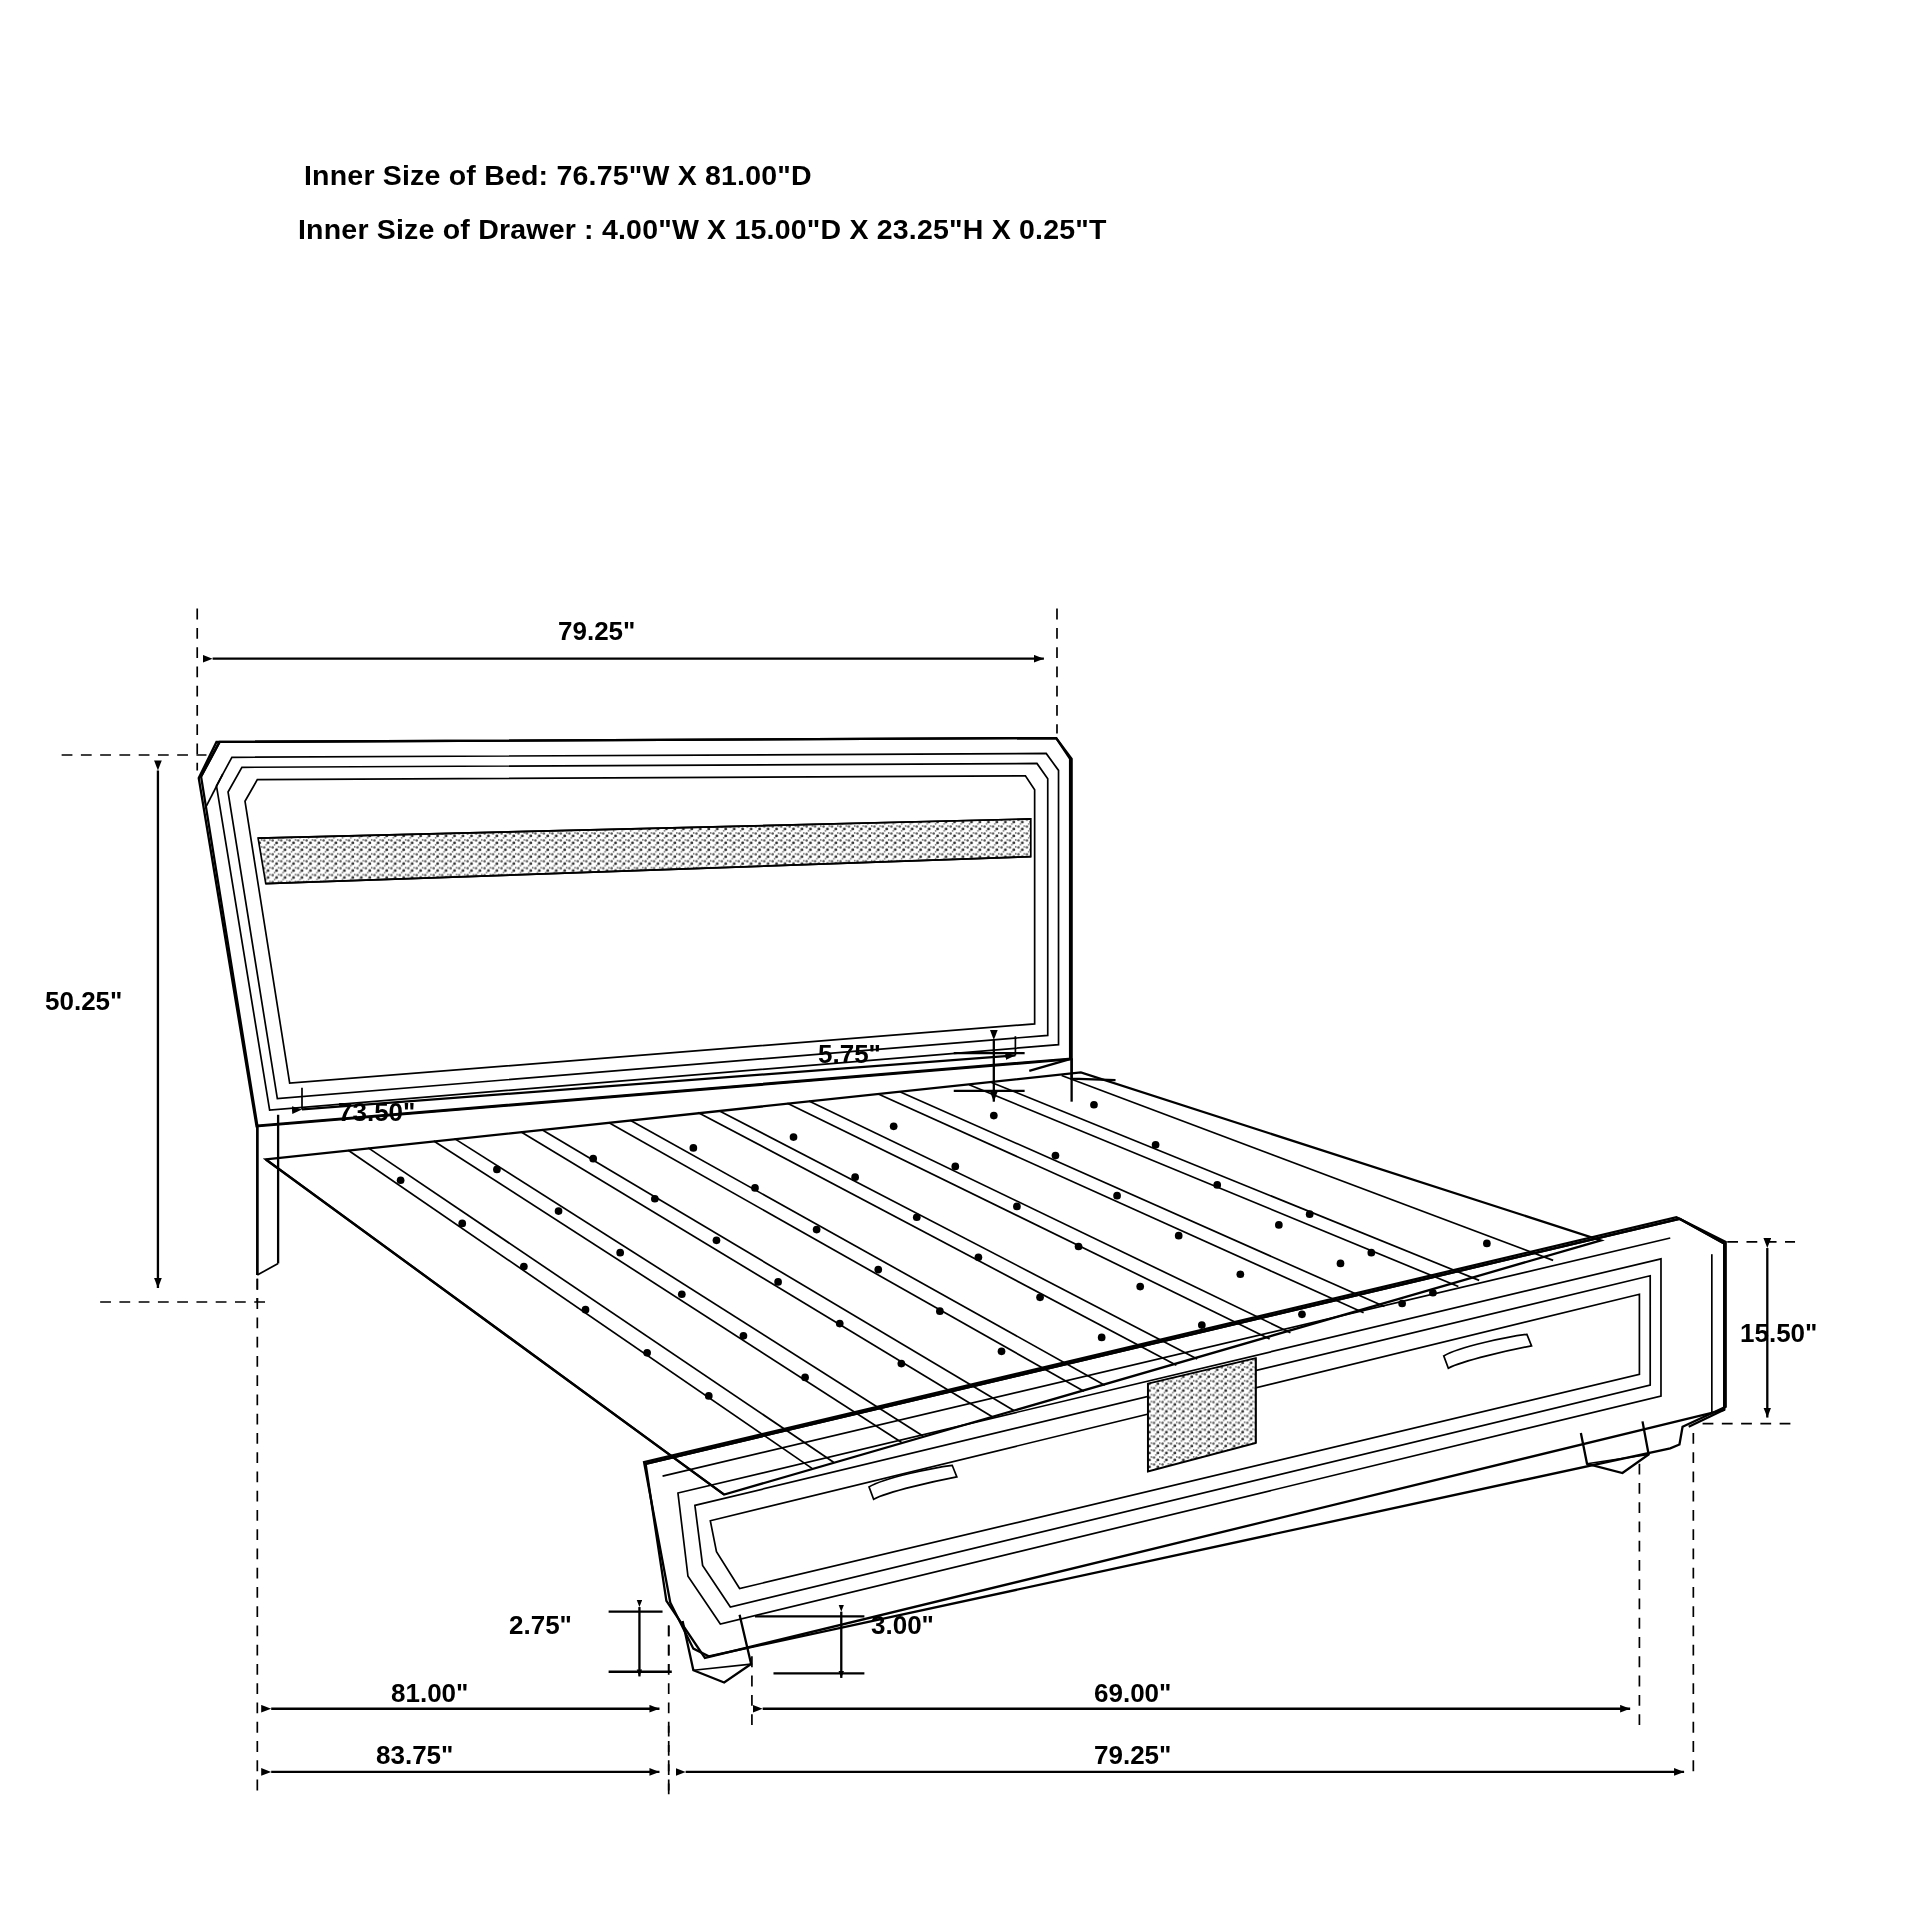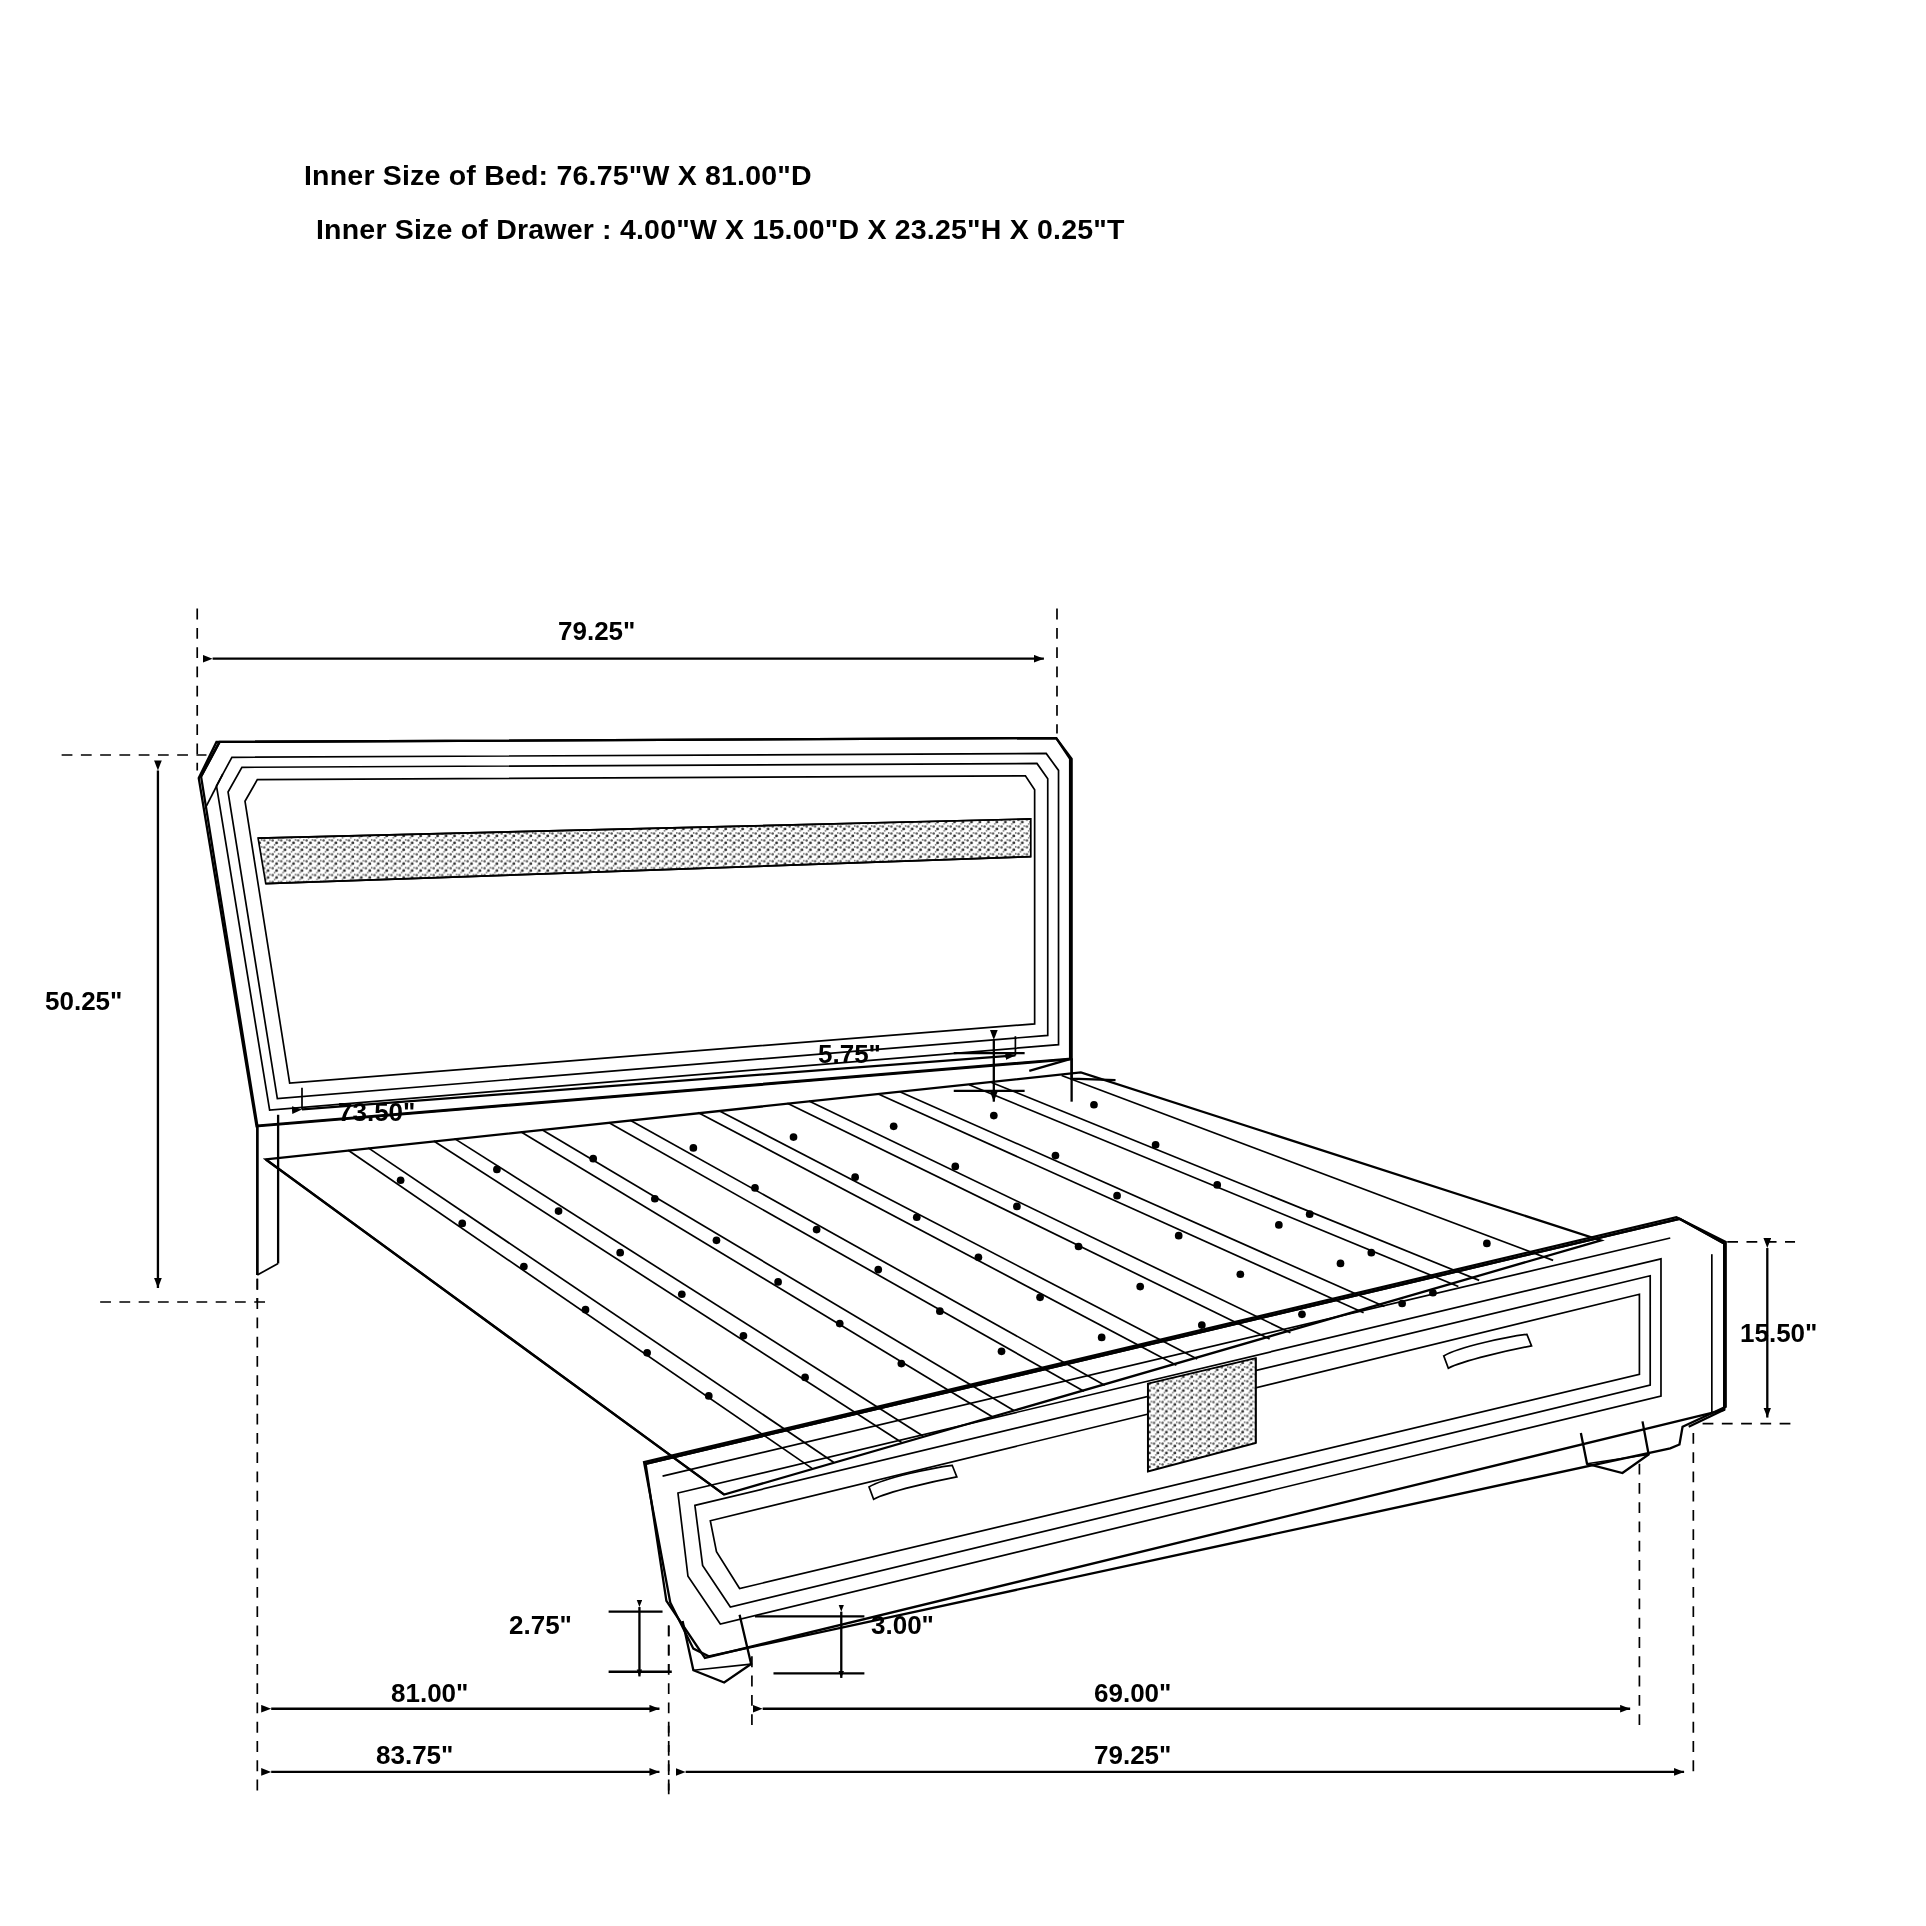--- a/index.html
+++ b/index.html
@@ -1,20 +1,20 @@
 <!DOCTYPE html>
 <html style="font-size:12.3px"><head>
 <meta charset="utf-8">
 <style>
   html,body{margin:0;padding:0;background:#ffffff;}
   body{width:1926px;height:1926px;font-family:"Liberation Sans",sans-serif;color:#000;overflow:hidden;}
   #stage{position:relative;width:1926px;height:1926px;}
   .spec{position:absolute;font-weight:bold;font-size:28.5px;letter-spacing:0.2px;white-space:nowrap;}
   .spec1{left:304px;top:159px;}
-  .spec2{left:316px;top:213px;}
+  .spec2{left:298px;top:213px;}
   .dimlabel{position:absolute;font-weight:bold;font-size:26px;white-space:nowrap;}
   svg{position:absolute;left:0;top:0;}
   .ln{stroke:#000;fill:none;}
   .thin{stroke-width:2.2;}
   .med{stroke-width:3;}
   .dash{stroke-dasharray:14 11;stroke-width:2.2;}
 </style>
 </head>
 <body>
 

